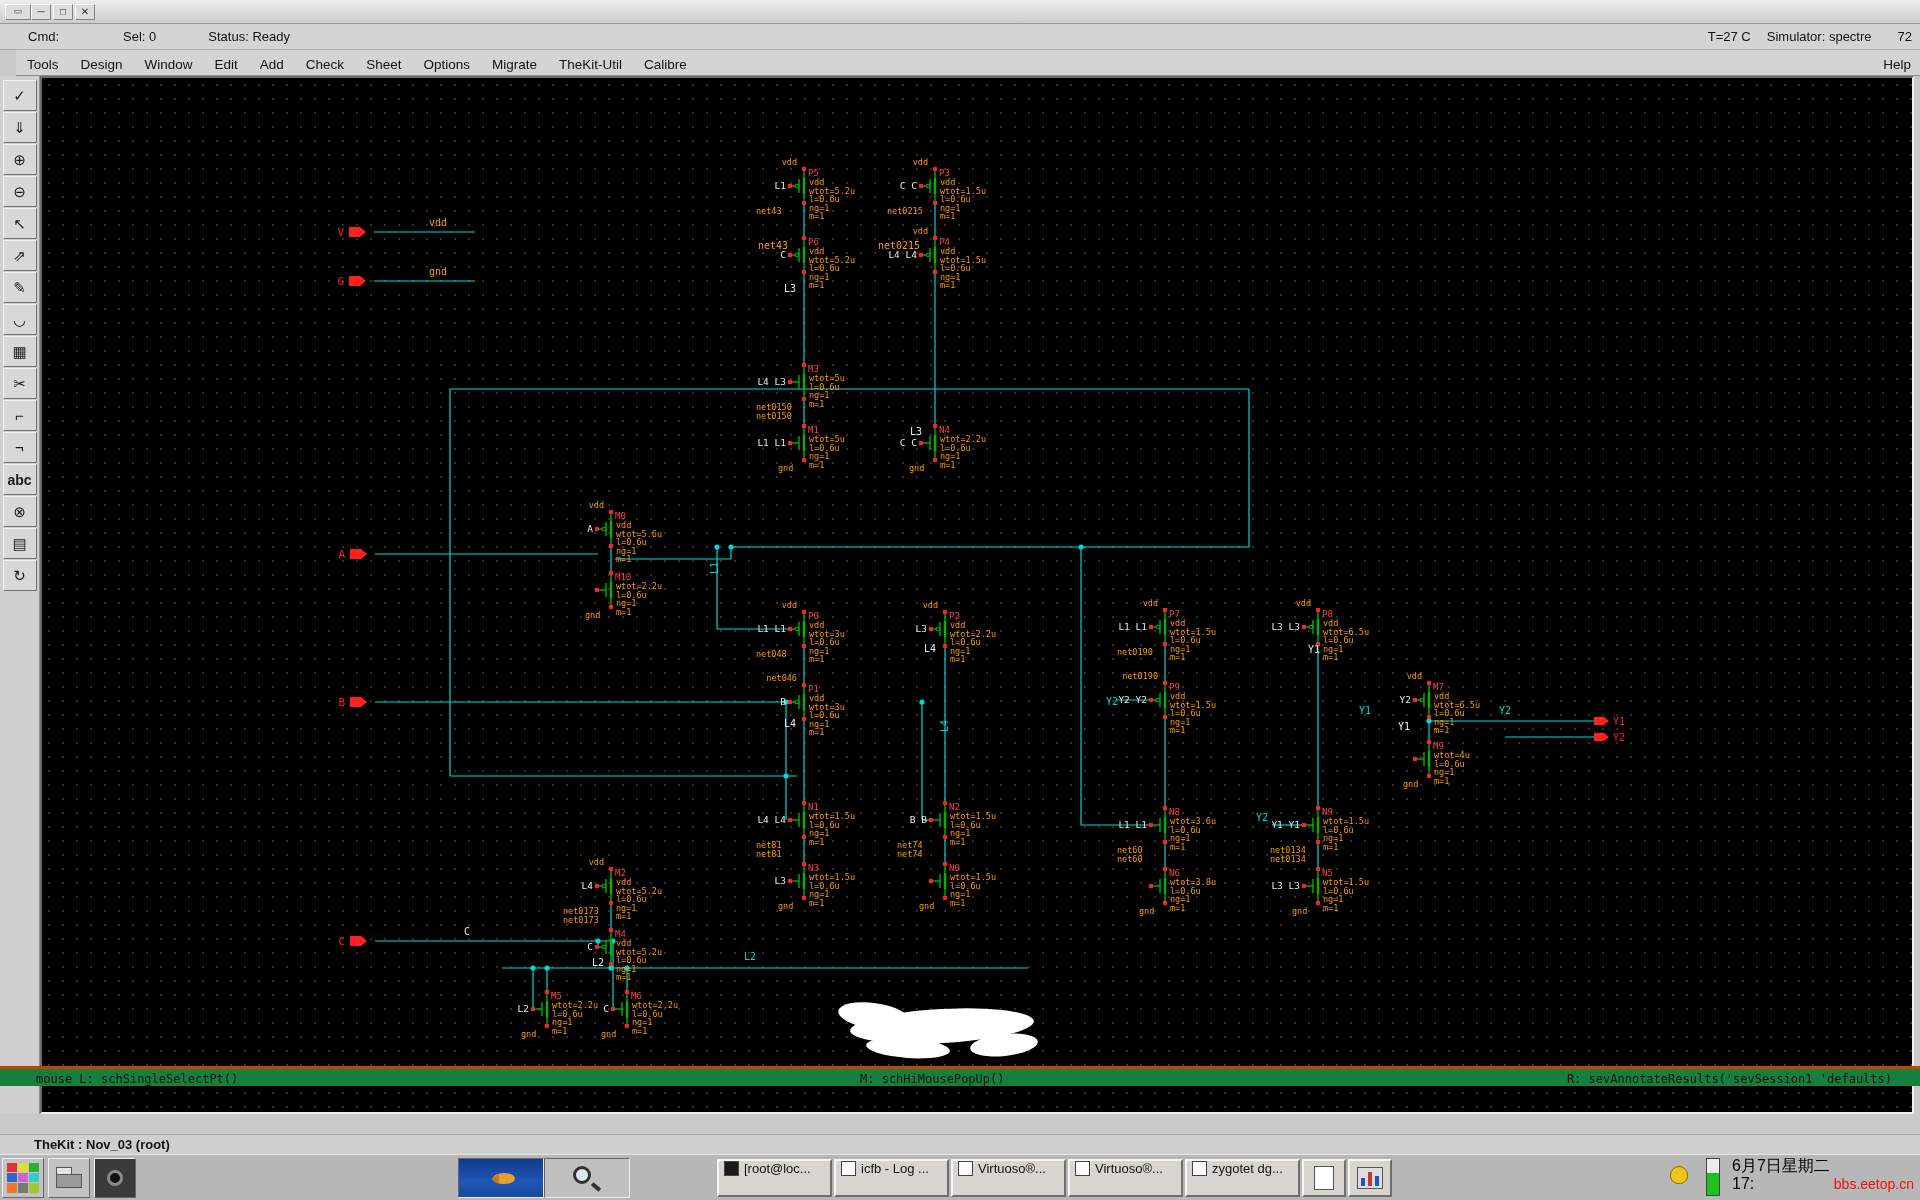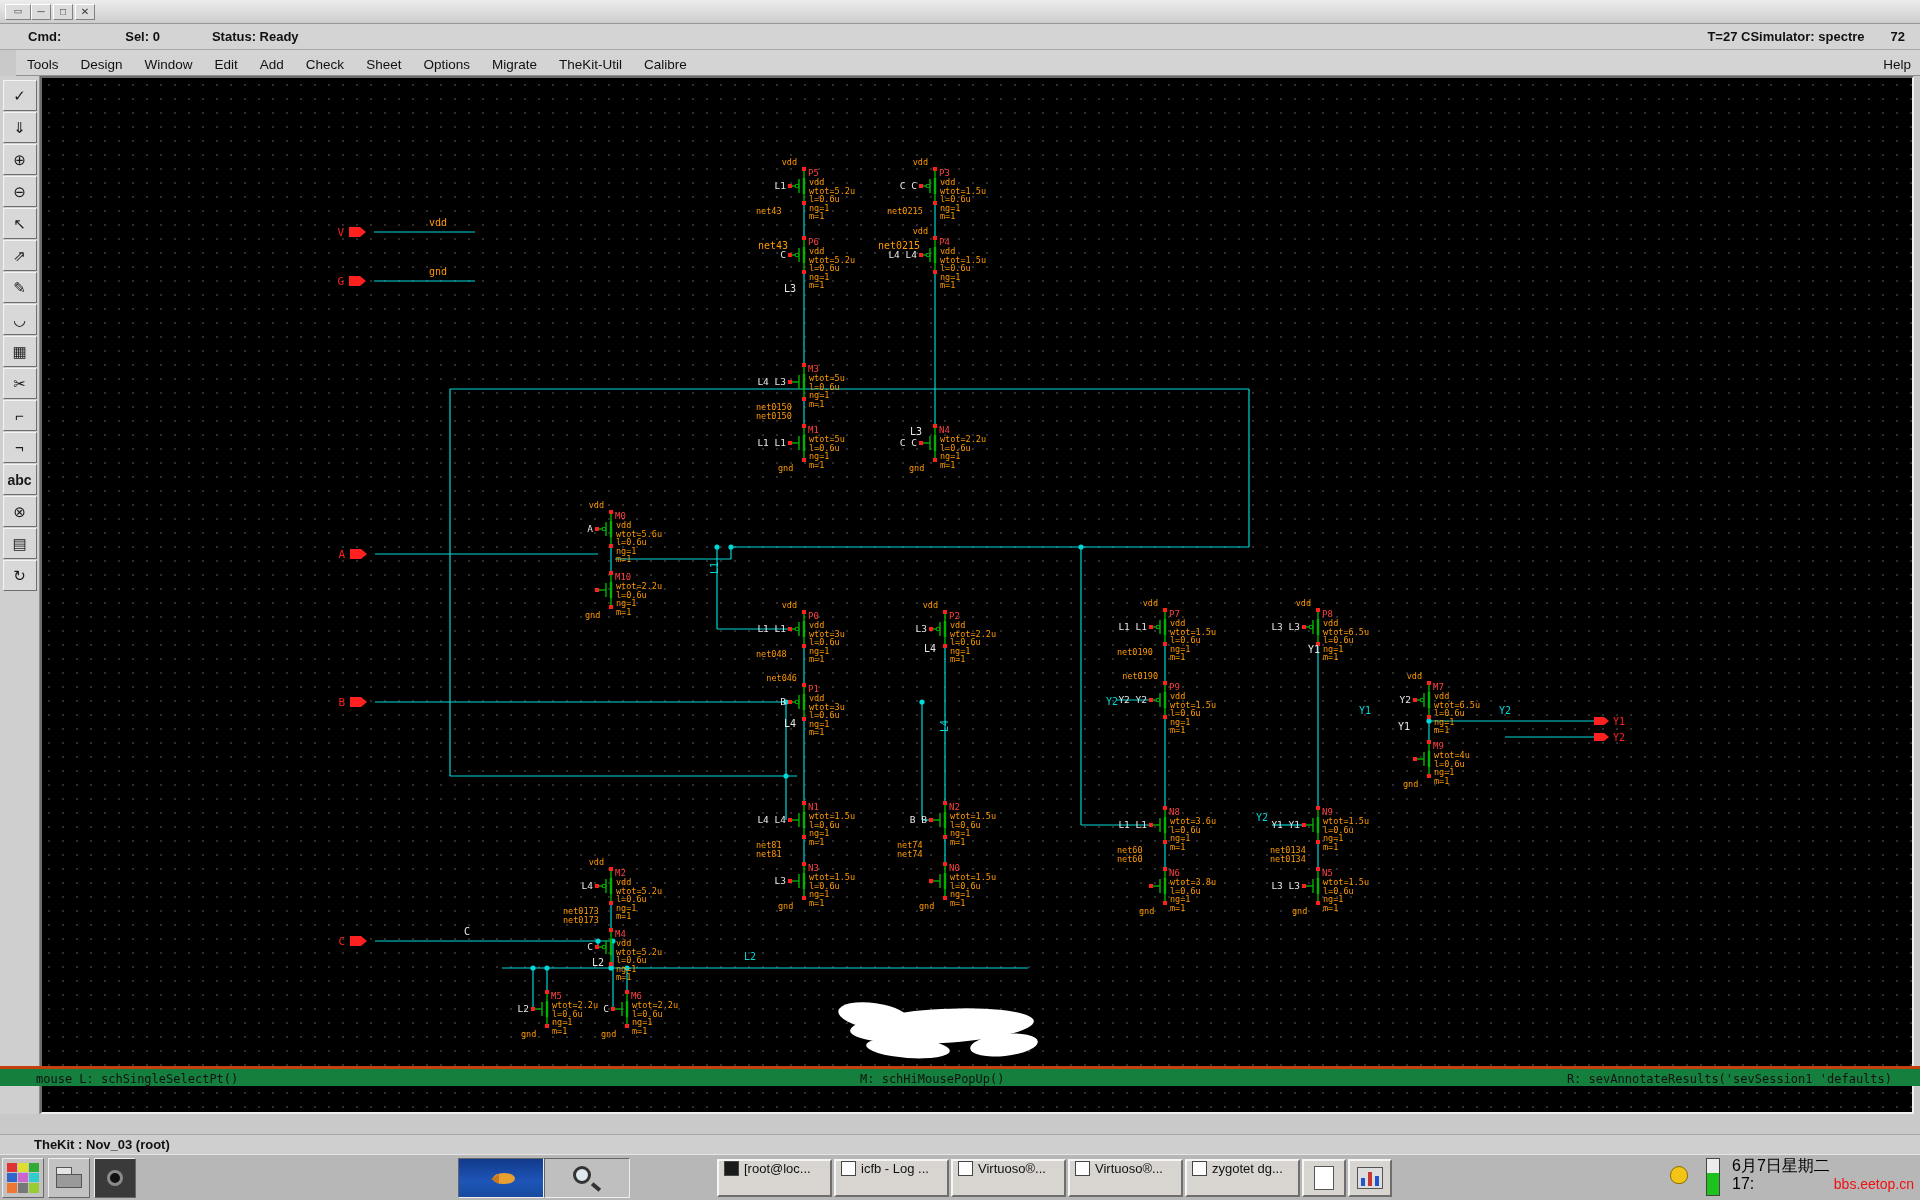--- a/index.html
+++ b/index.html
@@ -5,24 +5,24 @@
 *{margin:0;padding:0;box-sizing:border-box}
 html,body{width:1920px;height:1200px}
 body{position:relative;background:#c9c9c9;font-family:"Liberation Sans",sans-serif;overflow:hidden;color:#111}
 
 .titlebar{position:absolute;left:0;top:0;width:1920px;height:24px;background:linear-gradient(#ececec,#cdcdcd);border-bottom:1px solid #969696;display:flex;align-items:center}
 .tb-menu{width:26px;height:16px;margin-left:5px;background:#dcdcdc;border:1px solid #808080;border-top-color:#fff;border-left-color:#fff;font-size:9px;text-align:center;color:#444;line-height:13px}
 .tb-title{flex:1;text-align:center;font-size:14px;color:#4b4b4b;white-space:nowrap;overflow:hidden}
 .tb-controls{display:flex;gap:2px;margin-right:5px}
 .tb-btn{width:20px;height:16px;background:#dcdcdc;border:1px solid #808080;border-top-color:#fff;border-left-color:#fff;font-size:10px;line-height:13px;text-align:center;color:#333}
 
-.cmdbar{position:absolute;left:0;top:24px;width:1920px;height:26px;background:#d4d4d4;border-bottom:1px solid #a8a8a8;display:flex;align-items:center;font-size:13px;font-weight:bold}
+.cmdbar{position:absolute;left:0;top:24px;width:1920px;height:26px;background:#d4d4d4;border-bottom:1px solid #a8a8a8;display:flex;align-items:center;font-size:13px;font-weight:normal}
 .c-cmd{margin-left:28px}.c-sel{margin-left:64px}.c-status{margin-left:52px}
 .c-right{margin-left:auto;display:flex;align-items:center}
-.c-sim{}.c-num{margin-left:26px;margin-right:15px}
+.c-sim{margin-left:16px}.c-num{margin-left:26px;margin-right:8px}
 
 .menubar{position:absolute;left:16px;top:50px;width:1920px;height:26px;background:#d4d4d4;border-bottom:1px solid #909090;display:flex;align-items:flex-end;font-size:13.5px}
 .menu-item{padding:3px 11px;white-space:nowrap}
 .menu-help{margin-left:auto;margin-right:14px}
 
 .toolcol{position:absolute;left:0;top:76px;width:40px;height:1038px;background:#cfcfcf;border-right:1px solid #8f8f8f;padding-top:3px}
 .tool-btn{width:34px;height:31px;margin:1px auto;background:#d8d8d8;border:1px solid;border-color:#f4f4f4 #6f6f6f #6f6f6f #f4f4f4;display:flex;align-items:center;justify-content:center;font-size:15px;color:#1a1a1a}
 .tool-glyph{pointer-events:none}
 .tool-glyph.small{font-size:14px;font-weight:bold}
 

